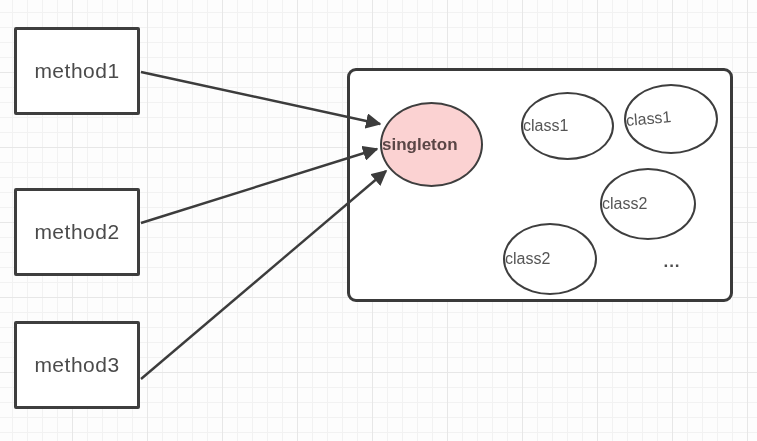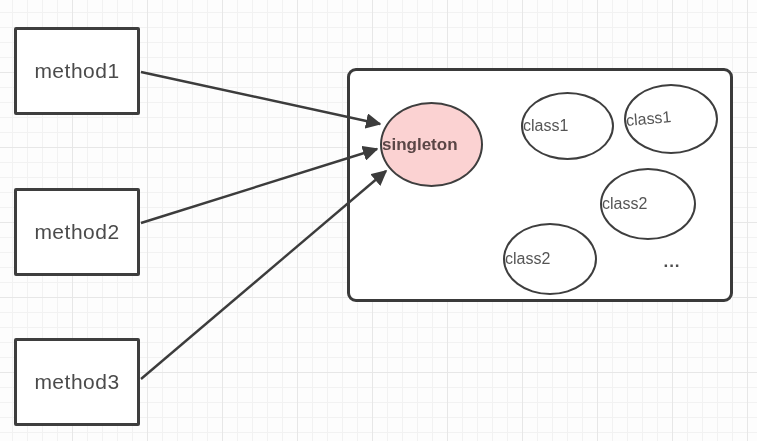--- a/index.html
+++ b/index.html
@@ -31,21 +31,21 @@
     box-sizing: border-box;
     display: flex;
     align-items: center;
     justify-content: center;
     font-size: 21px;
     letter-spacing: 0.5px;
     color: #4b4b4b;
   }
   #method1 { top: 27px; }
   #method2 { top: 180px; margin-top: 8px; }
-  #method3 { top: 338px; }
+  #method3 { top: 321px; }
 
   .heap-title {
     position: absolute;
     left: 347px;
     top: 28px;
     width: 366px;
     text-align: center;
     font-size: 25px;
     color: #3f3f3f;
   }

